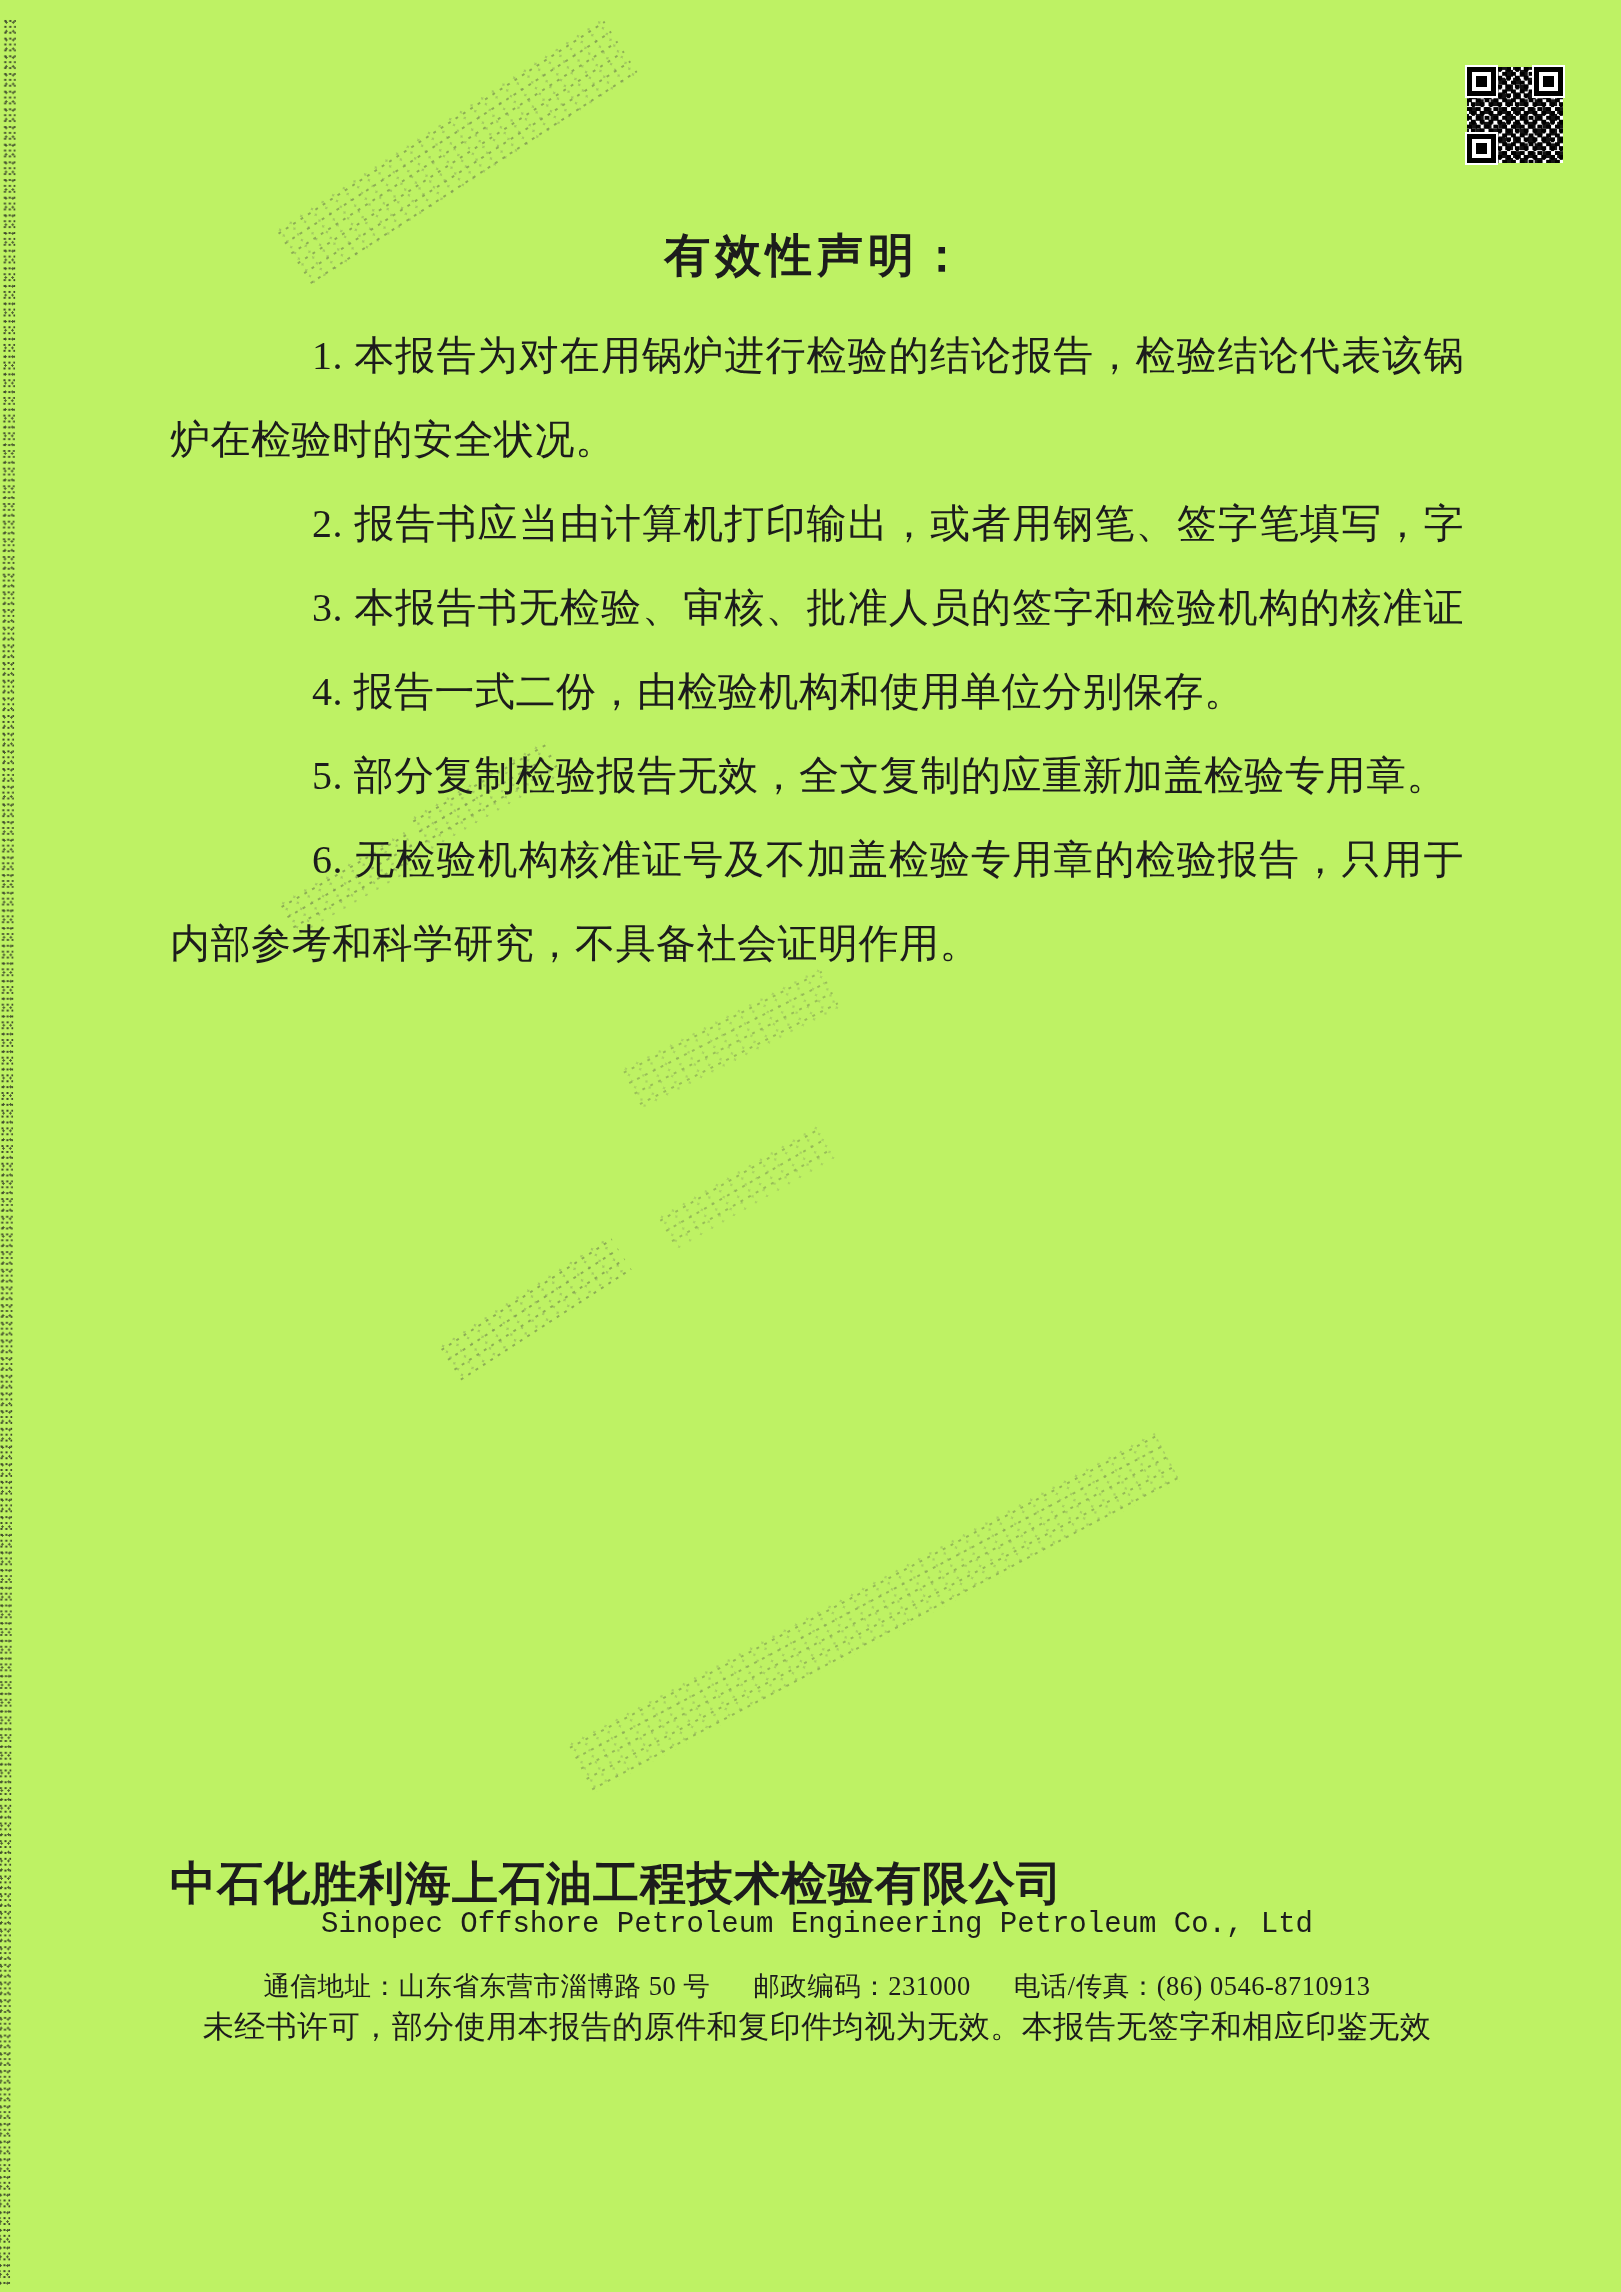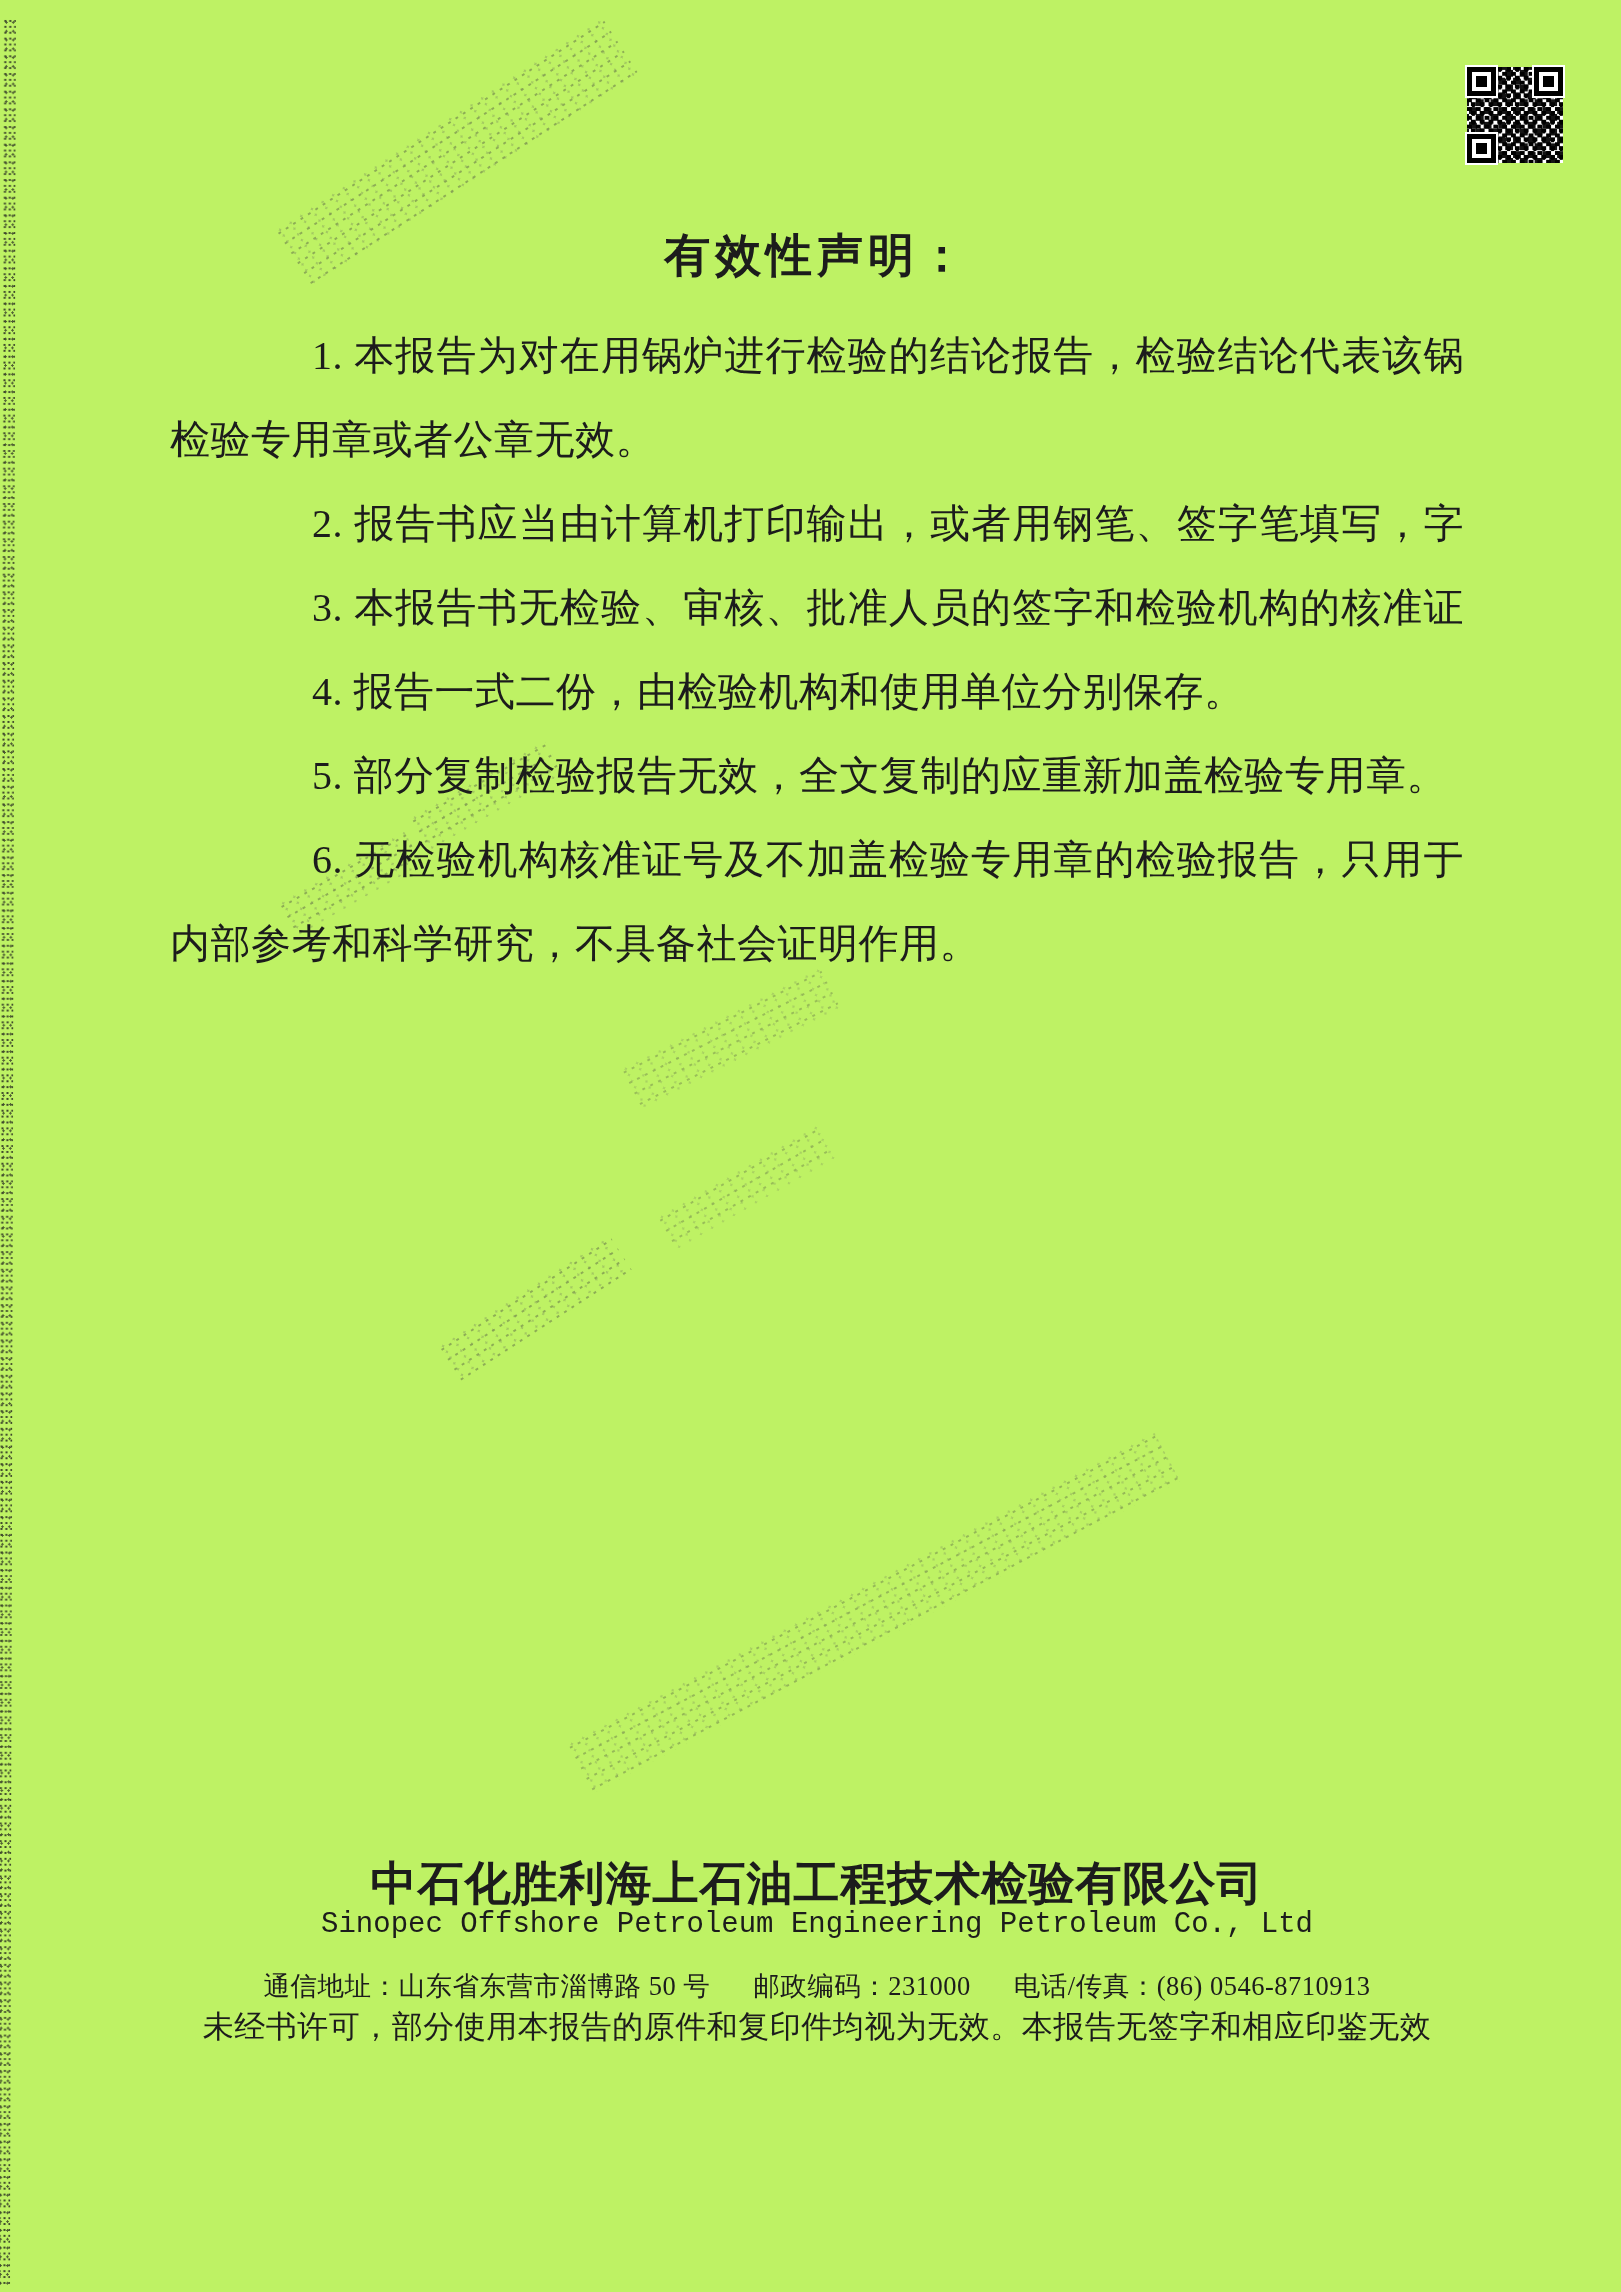--- a/index.html
+++ b/index.html
@@ -63,21 +63,21 @@
     height:84px;line-height:84px;white-space:nowrap;
   }
   .line.indent{text-indent:142px;}
   .line.full{
     white-space:normal;text-align:justify;text-align-last:justify;
   }
 
   
   .company-cn{
     position:absolute;left:170px;top:1853px;width:1294px;
-    text-align:center;font-size:46px;font-weight:bold;letter-spacing:1px;
+    font-size:46px;font-weight:bold;letter-spacing:1px;
   }
   .company-en{
     position:absolute;left:170px;top:1908px;width:1294px;
     text-align:center;font-size:29px;
     font-family:"Liberation Mono","DejaVu Sans Mono",monospace;
   }
   .contact-row{
     position:absolute;left:170px;top:1968px;width:1294px;
     display:flex;justify-content:center;gap:43px;
     font-size:26.5px;letter-spacing:0.5px;align-items:center;
@@ -104,21 +104,21 @@
   <div class="qr">
     <div class="finder tl"></div>
     <div class="finder tr"></div>
     <div class="finder bl"></div>
   </div>
 
   <div class="doc-title">有效性声明：</div>
 
   <div class="bodytext">
     <div class="line indent full">1.  本报告为对在用锅炉进行检验的结论报告，检验结论代表该锅</div>
-    <div class="line">检验专用章或者公章无效。</div>
+    <div class="line">炉在检验时的安全状况。</div>
     <div class="line indent full">2. 报告书应当由计算机打印输出，或者用钢笔、签字笔填写，字</div>
     <div class="line indent full">3. 本报告书无检验、审核、批准人员的签字和检验机构的核准证</div>
     <div class="line indent">4. 报告一式二份，由检验机构和使用单位分别保存。</div>
     <div class="line indent">5. 部分复制检验报告无效，全文复制的应重新加盖检验专用章。</div>
     <div class="line indent full">6. 无检验机构核准证号及不加盖检验专用章的检验报告，只用于</div>
     <div class="line">内部参考和科学研究，不具备社会证明作用。</div>
   </div>
 
   <div class="company-cn">中石化胜利海上石油工程技术检验有限公司</div>
   <div class="company-en">Sinopec Offshore Petroleum Engineering Petroleum Co., Ltd</div>

